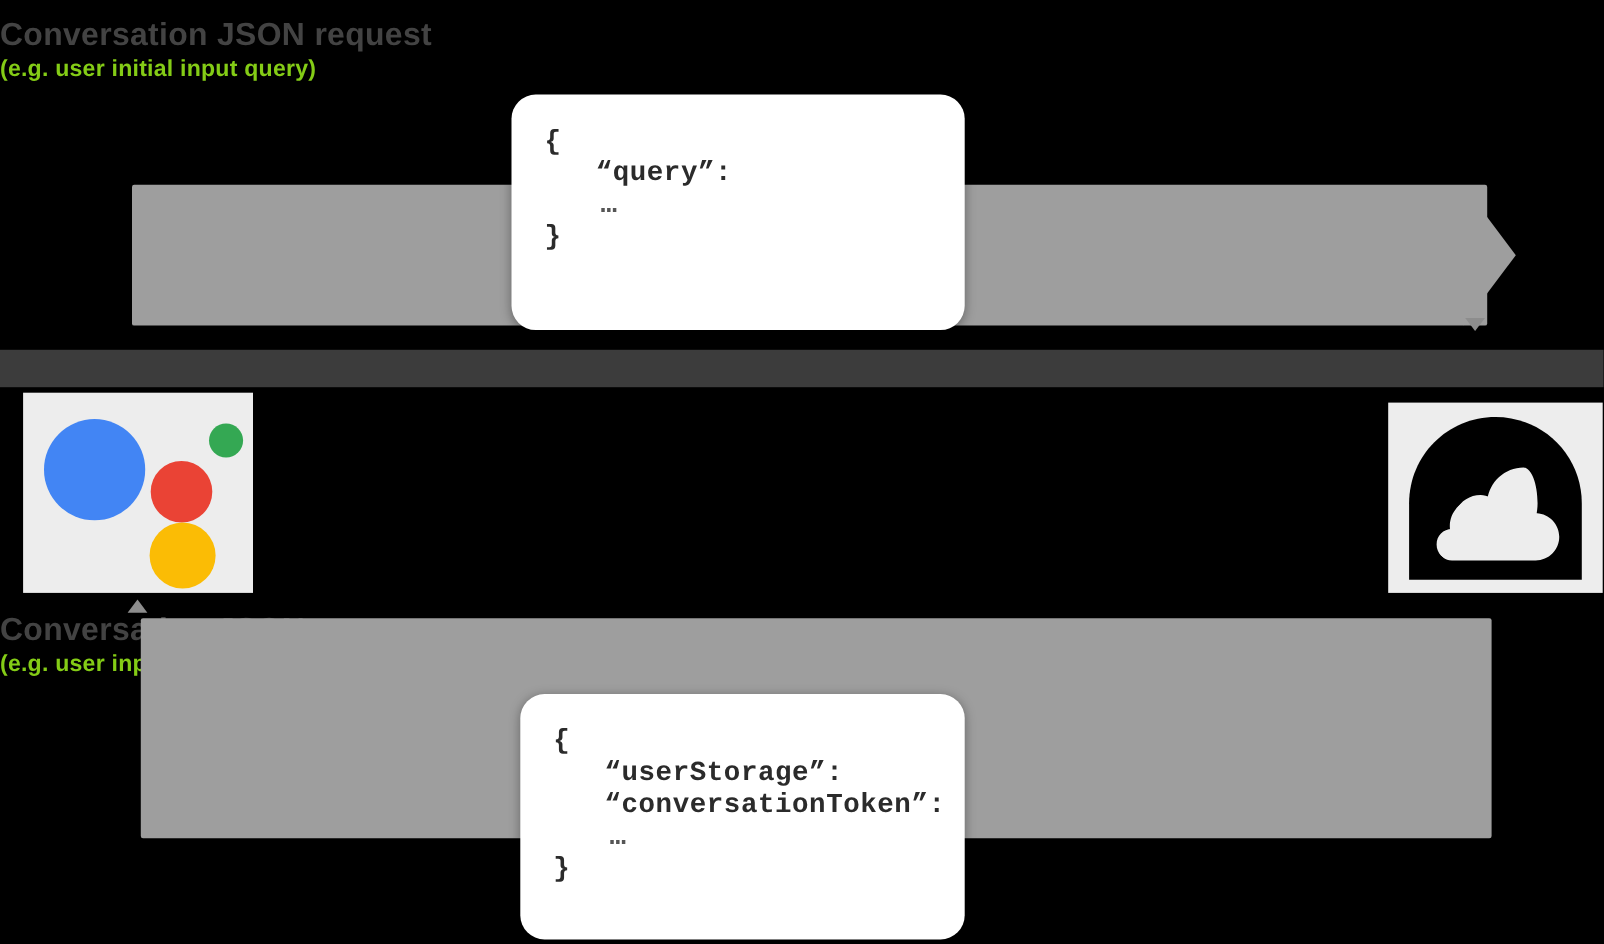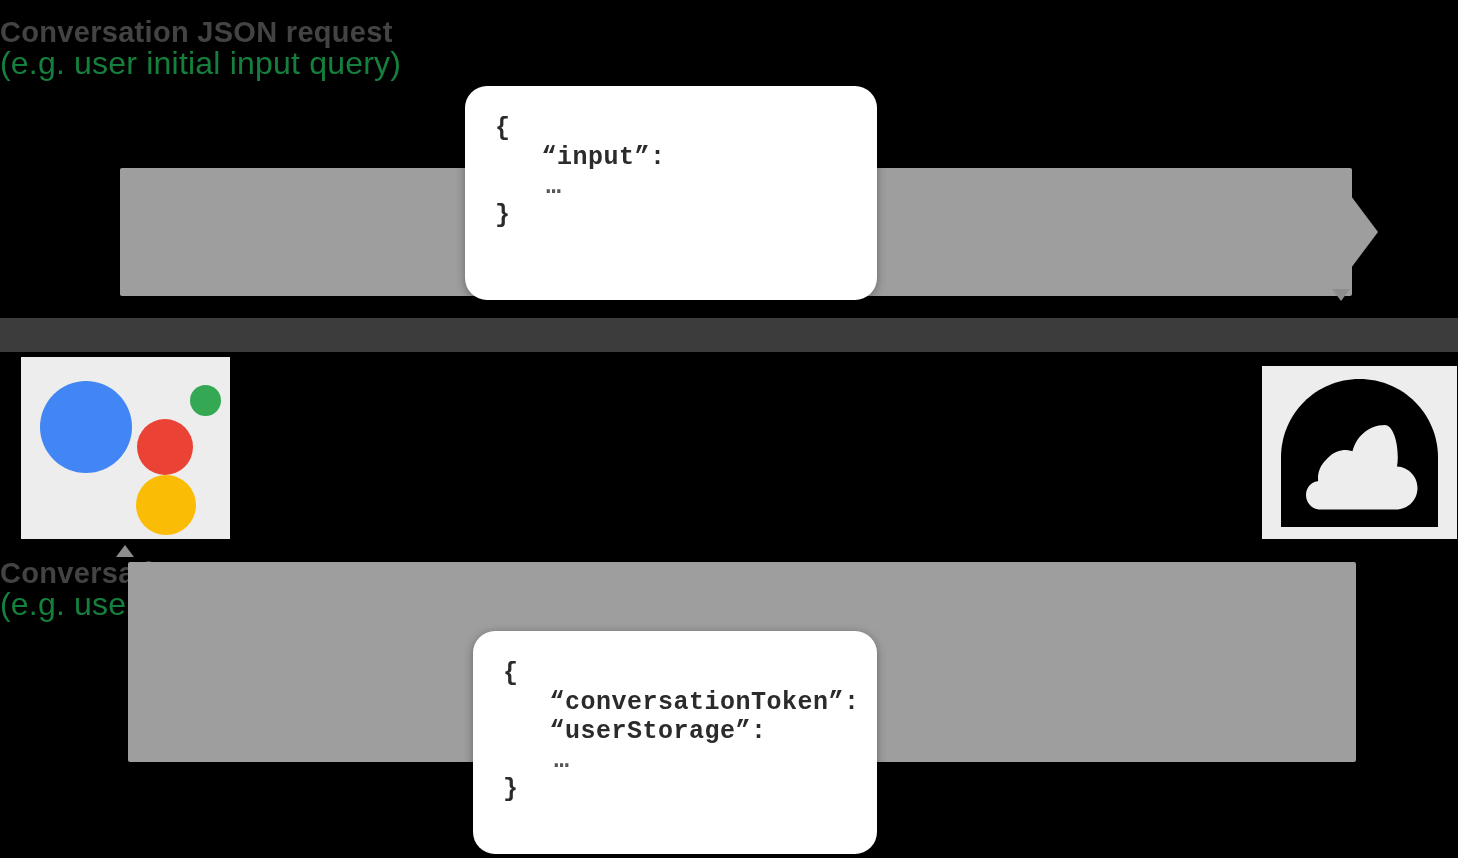--- a/index.html
+++ b/index.html
@@ -67,25 +67,25 @@
   }
   .caption .line1{
     display:block;
     font-size:29px;
     font-weight:700;
     letter-spacing:.3px;
     line-height:32px;
   }
   .caption .line2{
     display:block;
-    font-size:32px;
-    font-weight:400;
+    font-size:21px;
+    font-weight:700;
     letter-spacing:.2px;
     line-height:30px;
-    color:#15803d;
+    color:#84cc16;
   }
 
   
   .json-card{
     position:absolute;
     background:#ffffff;
     border-radius:22px;
     box-shadow:0 2px 10px rgba(0,0,0,.35);
     padding:28px 30px 26px 30px;
     box-sizing:border-box;
@@ -137,21 +137,21 @@
     <div class="tick-down" style="left:1332px;top:289px;"></div>
   </div>
 
   <div class="band-label" style="left:62px;top:318px;">Assistant</div>
   <div class="band-label" style="left:1286px;top:318px;">Fulfillment</div>
 
   <div class="arrow-shaft" style="left:0px;top:318px;width:1458px;height:34px;background:#3c3c3c;"></div>
 
   <div class="json-card" style="left:465px;top:86px;width:412px;height:214px;">
     <div class="json-line brace">{</div>
-    <div class="json-line">   “input”:</div>
+    <div class="json-line">   “query”:</div>
     <div class="json-line ellipsis">   …</div>
     <div class="json-line brace">}</div>
   </div>
 
   <div class="icon-tile" style="left:21px;top:357px;width:209px;height:182px;">
     <div class="ga-dot" style="left:19px;top:24px;width:92px;height:92px;background:#4285F4;"></div>
     <div class="ga-dot" style="left:116px;top:62px;width:56px;height:56px;background:#EA4335;"></div>
     <div class="ga-dot" style="left:169px;top:28px;width:31px;height:31px;background:#34A853;"></div>
     <div class="ga-dot" style="left:115px;top:118px;width:60px;height:60px;background:#FBBC05;"></div>
   </div>
@@ -171,19 +171,19 @@
     <span class="line2">(e.g. user input prompt)</span>
   </div>
 
   <div class="band">
     <div class="arrow-shaft" style="left:128px;top:562px;width:1228px;height:200px;border-radius:2px;"></div>
     <div class="tick-up" style="left:116px;top:545px;"></div>
   </div>
 
   <div class="json-card" style="left:473px;top:631px;width:404px;height:223px;">
     <div class="json-line brace">{</div>
+    <div class="json-line">   “userStorage”:</div>
     <div class="json-line">   “conversationToken”:</div>
-    <div class="json-line">   “userStorage”:</div>
     <div class="json-line ellipsis">   …</div>
     <div class="json-line brace">}</div>
   </div>
 
 </div>
 
 </body></html>

